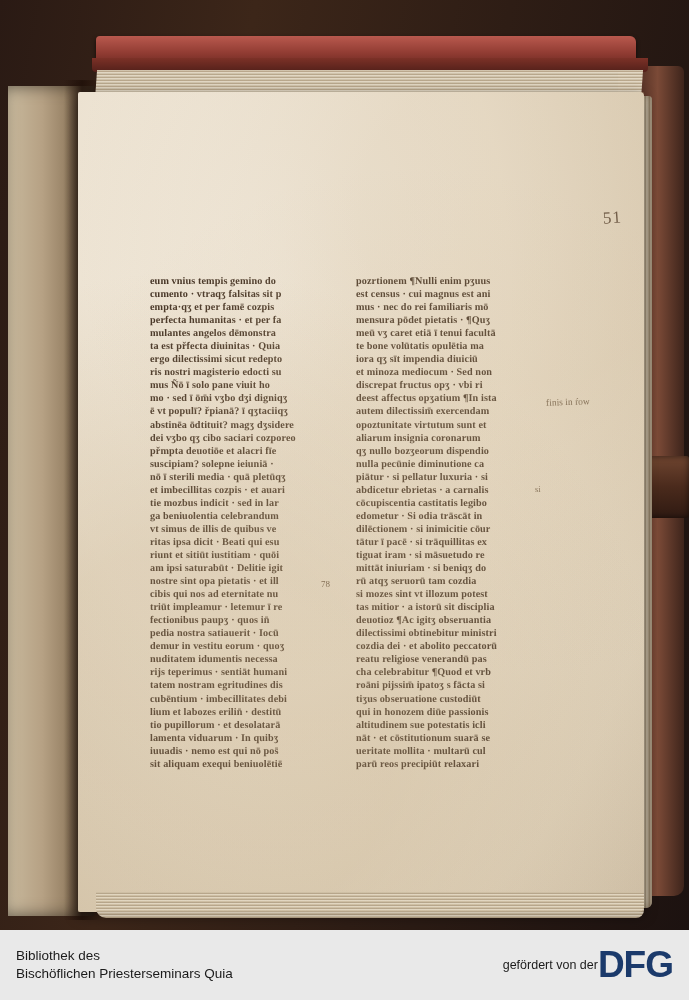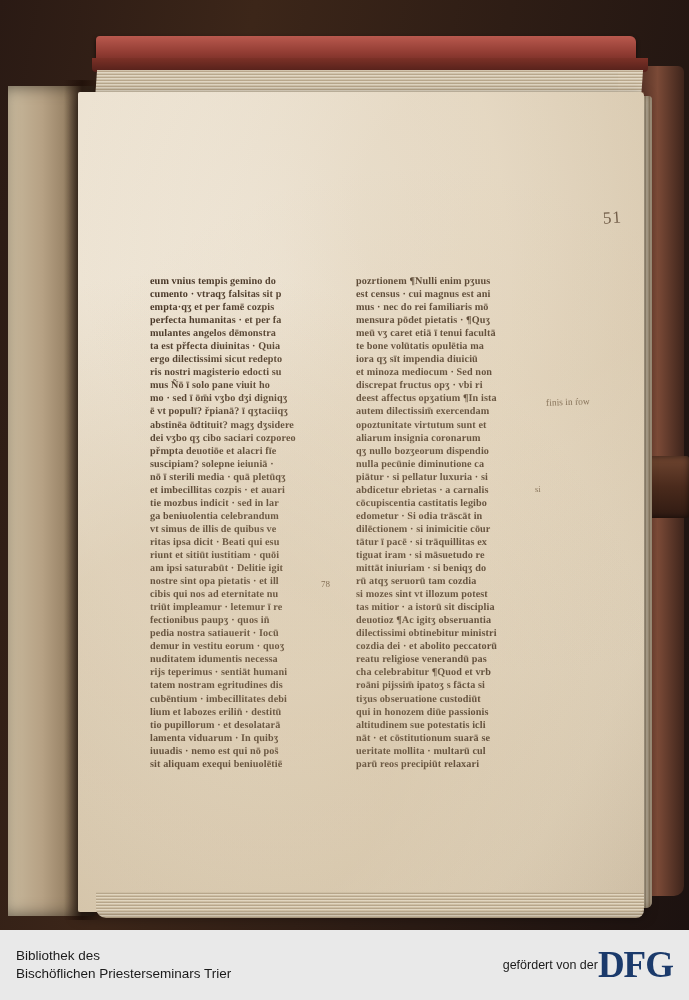--- a/index.html
+++ b/index.html
@@ -263,21 +263,21 @@
     align-items: center;
   }
   .funder-text {
     font-size: 12.5px;
     line-height: 16px;
     color: #1b1b1b;
     text-align: right;
     font-family: "Liberation Sans", sans-serif;
   }
   .dfg-logo {
-    font-family: Liberation Serif, serif;
+    font-family: Liberation Sans, sans-serif;
     font-size: 37px;
     font-weight: 700;
     letter-spacing: -1px;
     color: #1b3a6b;
     line-height: 38px;
   }
 </style>
 </head>
 <body>
 
@@ -391,21 +391,21 @@
       <div class="margin-note note-mid2">si</div>
     </div>
 
     <div class="bottom-edge"></div>
   </div>
 </div>
 
 <div class="footer">
   <div class="footer-left">
     <div>Bibliothek des</div>
-    <div>Bischöflichen Priesterseminars Trier</div>
+    <div>Bischöflichen Priesterseminars Quia</div>
   </div>
   <div class="footer-right">
     <div class="funder-text">
       <div>gefördert von der</div>
     </div>
     <div class="dfg-logo">DFG</div>
   </div>
 </div>
 
 </body></html>

